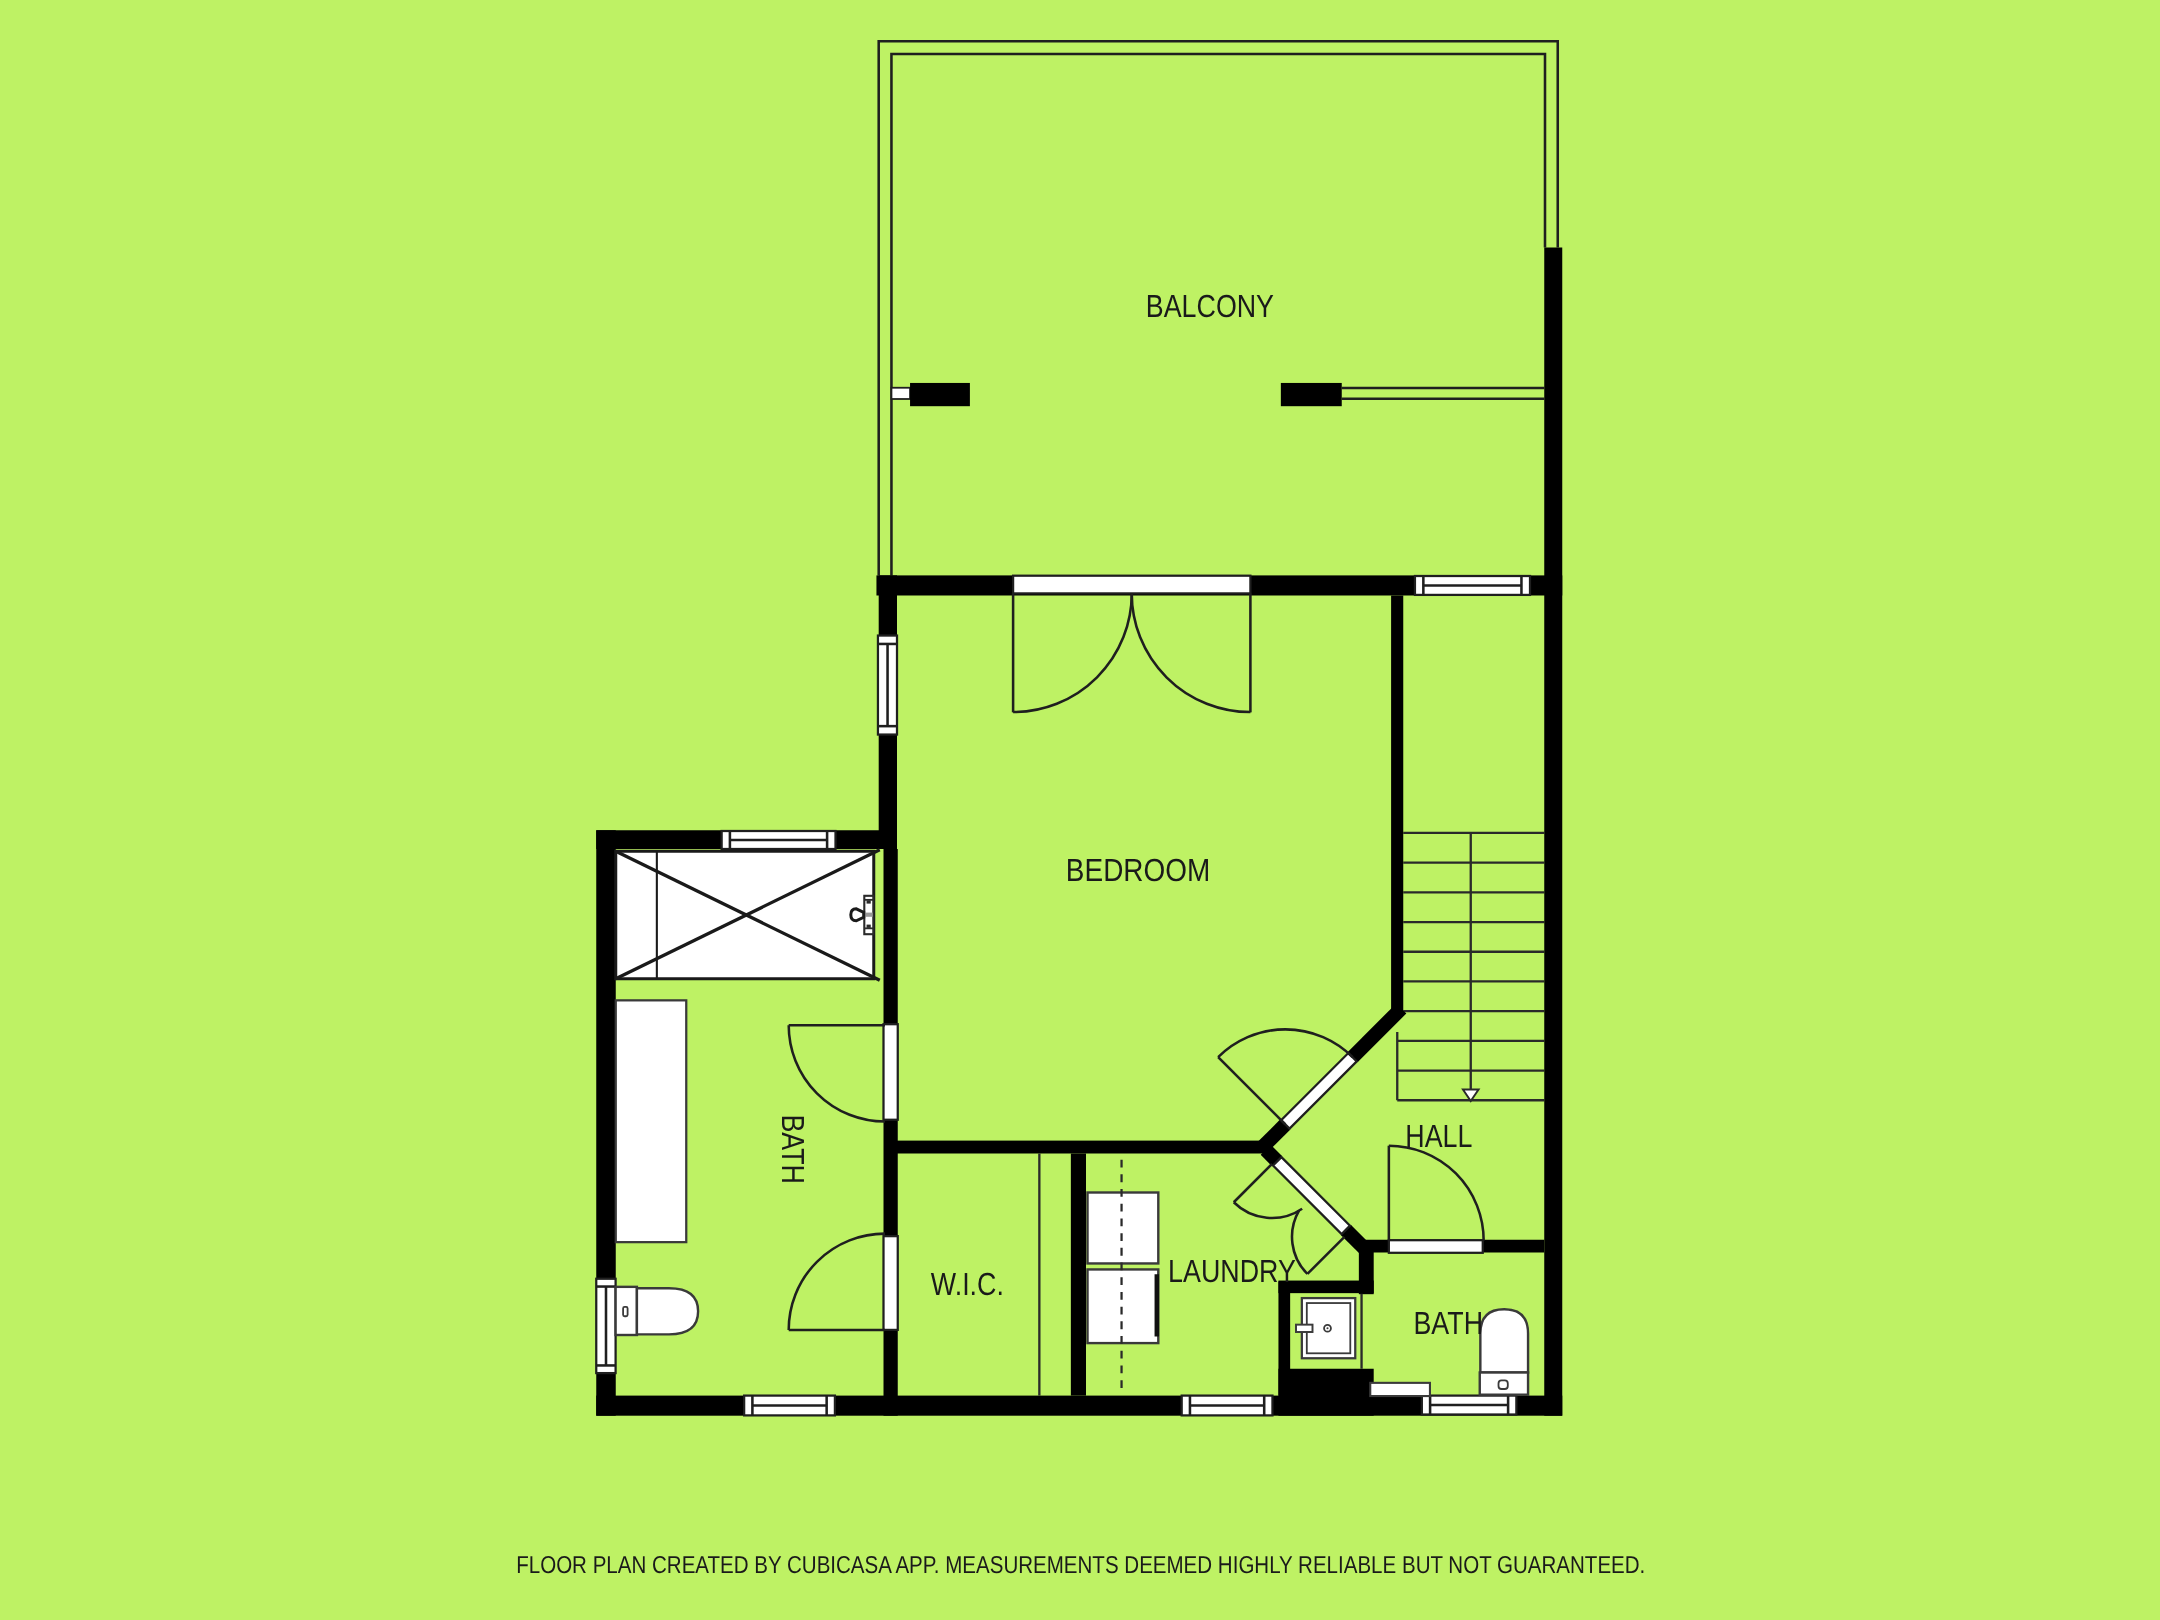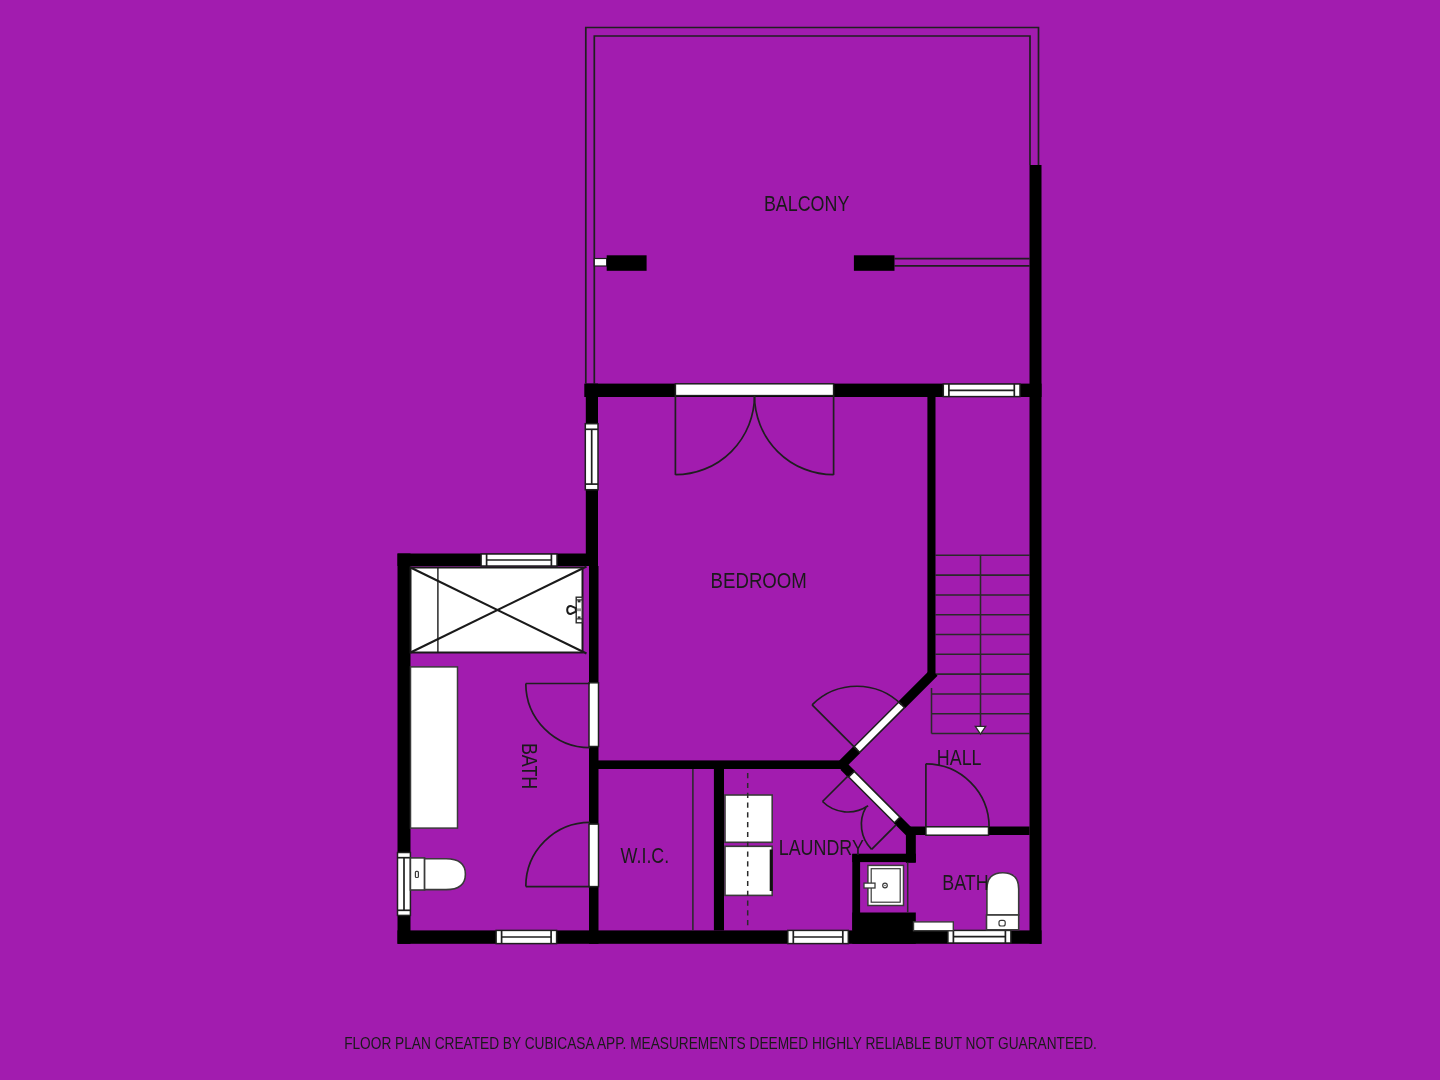--- a/index.html
+++ b/index.html
@@ -1,16 +1,16 @@
 <!DOCTYPE html>
 <html><head>
 <meta charset="utf-8">
 <style>
   html,body{margin:0;padding:0;background:#fff;}
-  .page{width:1440px;height:1080px;position:relative;background:#a21caf;overflow:hidden;}
+  .page{width:1440px;height:1080px;position:relative;background:#bef264;overflow:hidden;}
   svg{position:absolute;left:0;top:0;}
   text{font-family:"Liberation Sans",sans-serif;fill:#1a1a1a;}
   .lbl{font-size:21.3px;}
   .w{fill:#000;stroke:none;}
   .ln{stroke:#1f1f1f;stroke-width:1.7;fill:none;}
   .lnt{stroke:#2a2a2a;stroke-width:1.55;fill:none;}
   .opw{fill:#fff;stroke:#1f1f1f;stroke-width:1.5;}
   .furn{fill:#fff;stroke:#3a3a3a;stroke-width:1.6;}
   .furn2{fill:none;stroke:#3a3a3a;stroke-width:1.2;}
 </style>

